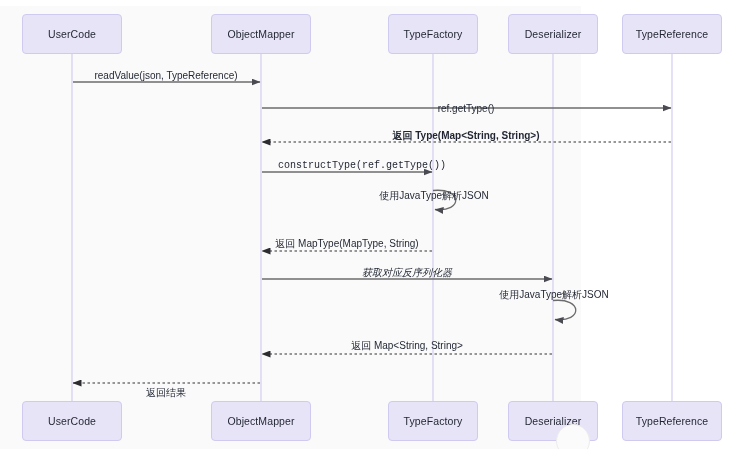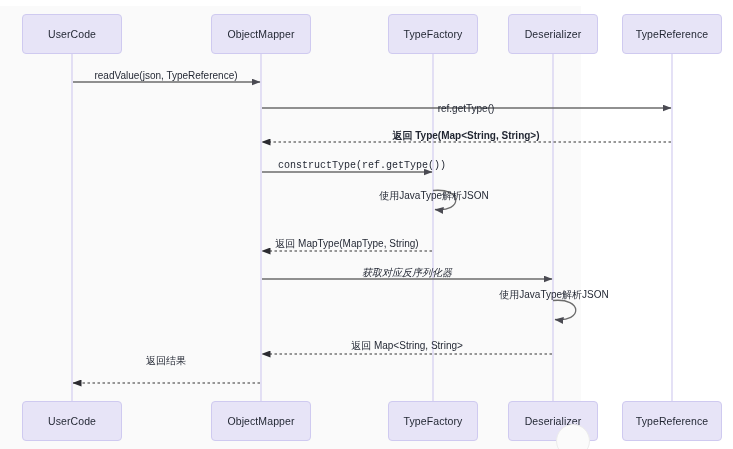--- a/index.html
+++ b/index.html
@@ -140,17 +140,17 @@
   <div id="labels">
       <div class="msg-label" style="left: 166px; top: 71px;">readValue(json, TypeReference)</div>
       <div class="msg-label" style="left: 466px; top: 104px;">ref.getType()</div>
       <div class="msg-label" style="left: 466px; top: 131px; font-weight: bold;">返回 Type(Map&lt;String, String&gt;)</div>
       <div class="msg-label" style="left: 362px; top: 161px; font-family: Liberation Mono, monospace;">constructType(ref.getType())</div>
       <div class="msg-label" style="left: 434px; top: 191px;">使用JavaType解析JSON</div>
       <div class="msg-label" style="left: 347px; top: 239px;">返回 MapType(MapType, String)</div>
       <div class="msg-label" style="left: 407px; top: 268px; font-style: italic;">获取对应反序列化器</div>
       <div class="msg-label" style="left: 554px; top: 290px;">使用JavaType解析JSON</div>
       <div class="msg-label" style="left: 407px; top: 341px;">返回 Map&lt;String, String&gt;</div>
-      <div class="msg-label" style="left: 166px; top: 356px;">返回结果</div>
+      <div class="msg-label" style="left: 166px; top: 388px;">返回结果</div>
     </div>
 
   <div class="note-corner"></div>
 </div>
 
 </body></html>

